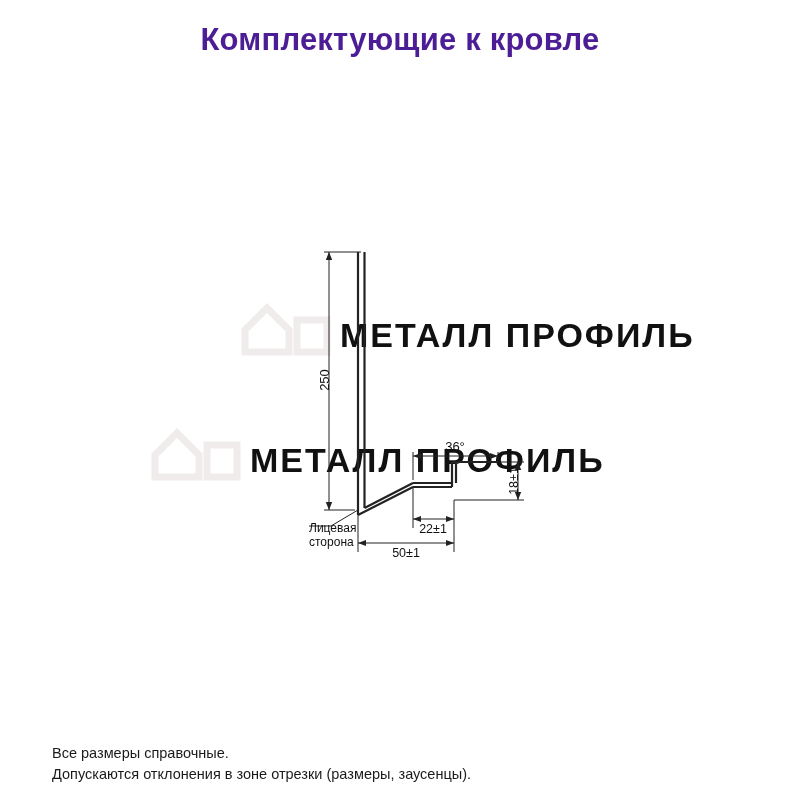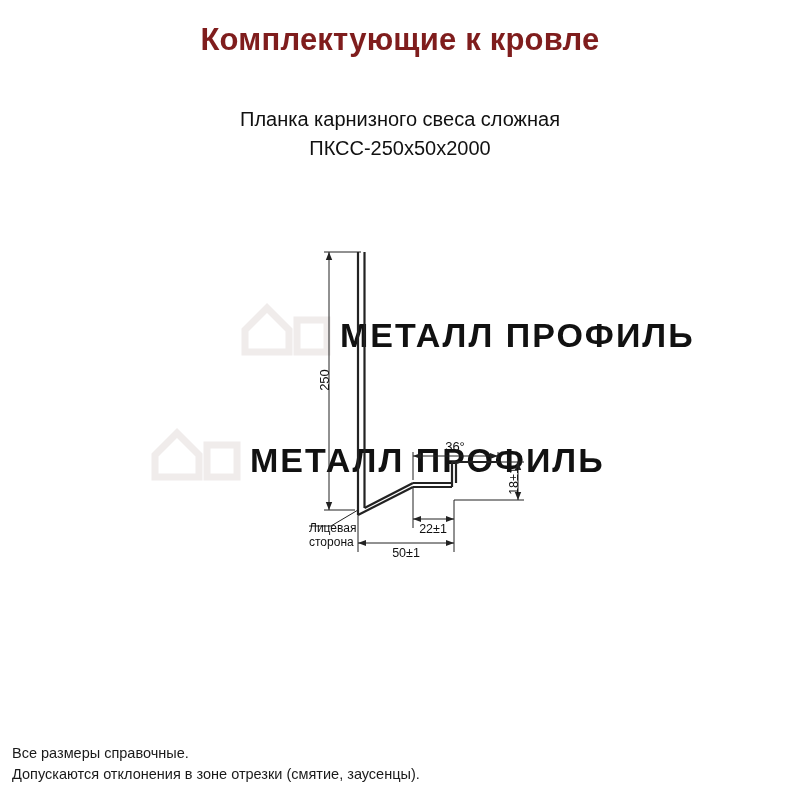--- a/index.html
+++ b/index.html
@@ -22,21 +22,21 @@
   }
   .title {
     position: absolute;
     top: 22px;
     left: 0;
     width: 800px;
     text-align: center;
     font-size: 31px;
     font-weight: bold;
     letter-spacing: 0.2px;
-    color: #7f1d1d;
+    color: #4c1d95;
   }
   .subtitle {
     position: absolute;
     top: 105px;
     left: 0;
     width: 800px;
     text-align: center;
     font-size: 20px;
     color: #111111;
     line-height: 1.45;
@@ -62,40 +62,37 @@
   .footer {
     position: absolute;
     left: 12px;
     bottom: 14px;
     font-size: 14.5px;
     line-height: 1.5;
     color: #1a1a1a;
   }
   .footer div {
     white-space: nowrap;
+    margin-left: 40px;
   }
   svg {
     display: block;
   }
   text {
     font-family: "Liberation Sans", sans-serif;
     fill: #111111;
   }
 </style>
 </head>
 <body>
 
 <div class="page">
 
   <div class="title">Комплектующие к кровле</div>
 
-  <div class="subtitle">
-    <span>Планка карнизного свеса сложная</span>
-    <span class="line2">ПКСС-250х50х2000</span>
-  </div>
 
   <div class="watermarks">
     <svg width="800" height="420" viewBox="0 0 800 420">
       <g opacity="1">
 
         <g transform="translate(245,110)">
           <path d="M0,40 L22,18 L44,40 L44,62 L0,62 Z" fill="none" stroke="#f0eceb" stroke-width="7"></path>
           <rect x="52" y="30" width="30" height="32" fill="none" stroke="#f0eceb" stroke-width="7"></rect>
           <text x="95" y="57" font-size="34" font-weight="bold" fill="#f0eceb" letter-spacing="2">МЕТАЛЛ ПРОФИЛЬ</text>
         </g>
@@ -180,16 +177,16 @@
         <line x1="322" y1="346" x2="300" y2="346"></line>
       </g>
       <text x="300" y="352" font-size="12" text-anchor="start">Лицевая</text>
       <text x="300" y="366" font-size="12" text-anchor="start">сторона</text>
 
     </svg>
   </div>
 
   <div class="footer">
     <div>Все размеры справочные.</div>
-    <div>Допускаются отклонения в зоне отрезки (смятие, заусенцы).</div>
+    <div>Допускаются отклонения в зоне отрезки (размеры, заусенцы).</div>
   </div>
 
 </div>
 
 </body></html>

